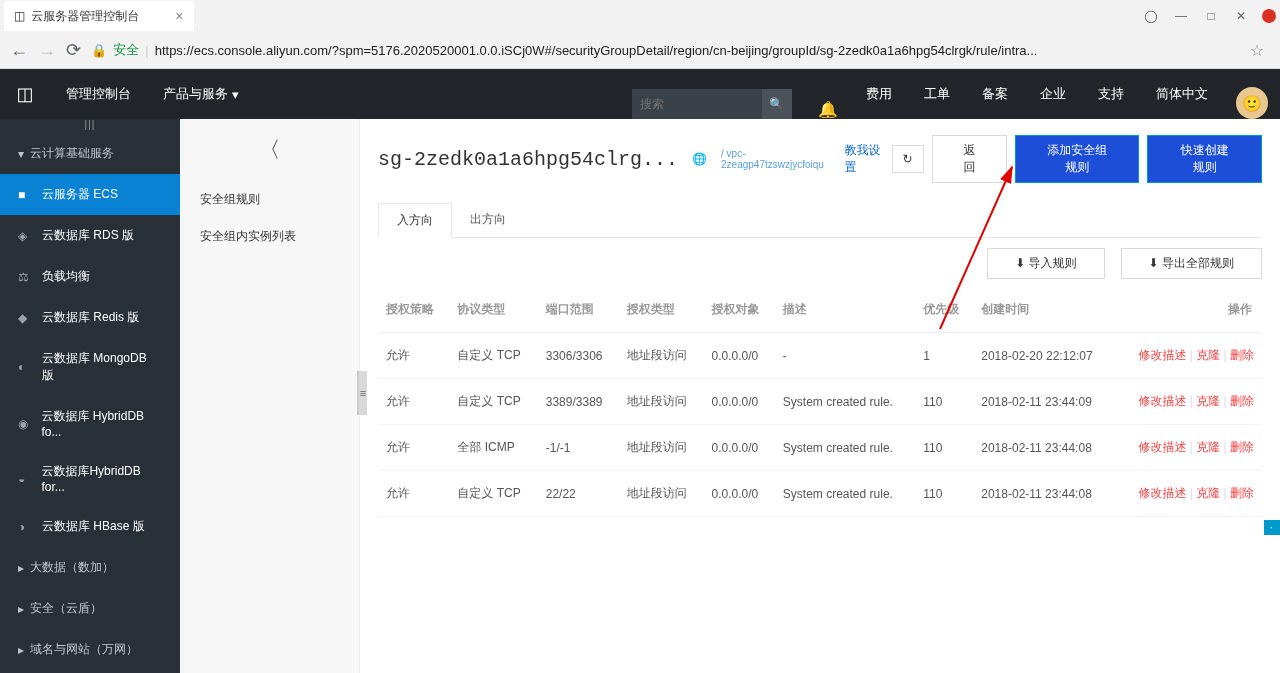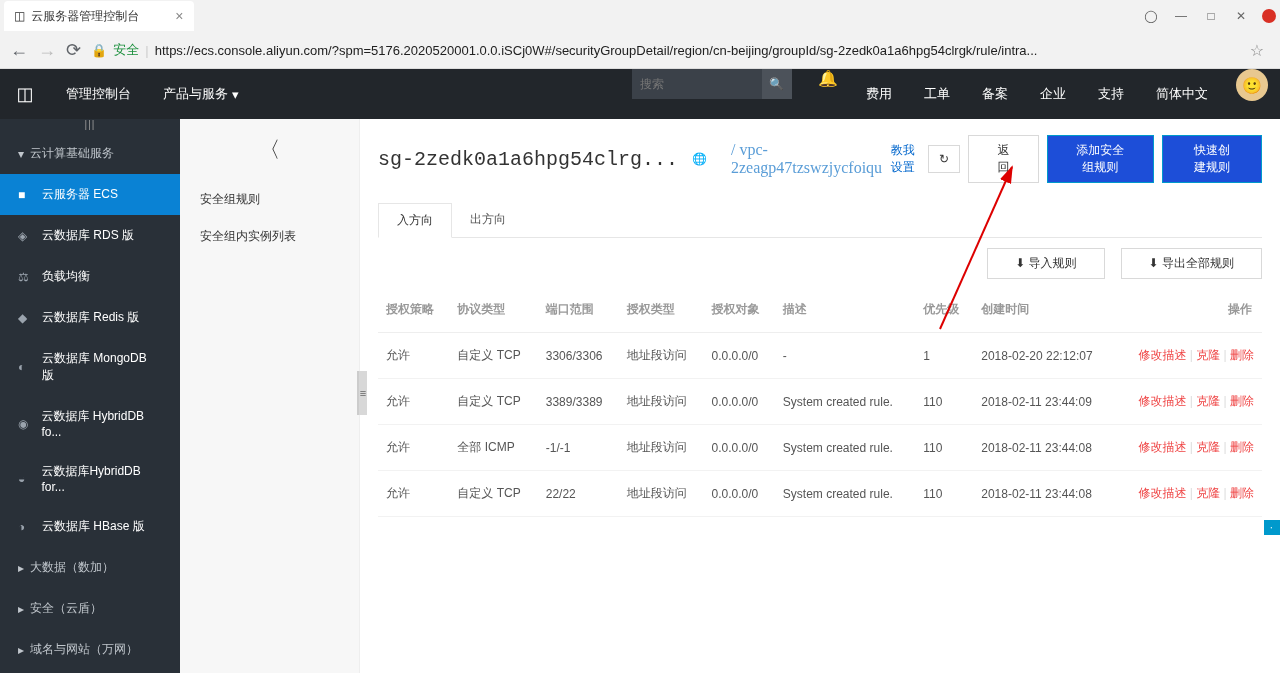--- a/index.html
+++ b/index.html
@@ -22,21 +22,21 @@
 
     
     .app-bar { background: #22262b; color: #fff; display: flex; align-items: center; height: 50px; }
     .brand-ic { width: 50px; text-align: center; font-size: 18px; color: #fff; }
     .bar-link { padding: 0 16px; height: 50px; display: flex; align-items: center; font-size: 13px; color: #fff; cursor: pointer; }
     .bar-sep { flex: 0.3; }
     .search-box { display: flex; align-items: center; background: #3b4149; height: 30px; width: 160px; margin-right: 14px; }
     .search-box input { background: transparent; border: none; color: #ccc; padding: 0 8px; width: 130px; font-size: 12px; outline: none; }
     .search-btn { background: #4c525a; width: 30px; height: 30px; display: flex; align-items: center; justify-content: center; color: #ccc; }
     .bell { padding: 0 12px; color: #fff; font-size: 16px; }
-    .bar-right { margin-left: auto; display: flex; align-items: flex-start; }
+    .bar-right { margin-left: auto; display: flex; align-items: flex-end; }
     .avatar { width: 32px; height: 32px; border-radius: 50%; background: #e8c890; margin: 0 12px; display: flex; align-items: center; justify-content: center; font-size: 16px; }
 
     
     .shell { display: flex; height: calc(100vh - 118px); min-height: 560px; }
     .nav-primary { width: 180px; background: #293038; color: #fff; font-size: 12px; }
     .collapse-bar { height: 14px; text-align: center; color: #999; font-size: 10px; letter-spacing: 1px; }
     .nav-group-title { padding: 12px 18px; color: #c0c6cc; font-size: 12px; display: flex; align-items: center; gap: 6px; }
     .nav-item { padding: 12px 18px; display: flex; align-items: center; gap: 10px; color: #fff; cursor: pointer; }
     .nav-item.active { background: #0a82d4; }
     .nav-icon { width: 14px; color: #9aa3ad; }
@@ -44,21 +44,21 @@
 
     .nav-secondary { width: 180px; background: #f7f7f7; border-right: 1px solid #eee; position: relative; }
     .back-chevron { text-align: center; font-size: 22px; color: #333; padding: 16px 0; cursor: pointer; }
     .sec-item { padding: 10px 20px; color: #333; cursor: pointer; }
     .sidebar-handle { position: absolute; top: 45%; right: -8px; background: #d8d8d8; color: #666; width: 10px; height: 44px; display: flex; align-items: center; justify-content: center; font-size: 11px; border-left: 2px solid #ccc;}
 
     .main { flex: 1; padding: 16px 18px 0 18px; overflow: auto; position: relative; }
     .header-row { display: flex; align-items: center; gap: 8px; margin-bottom: 20px; }
     .sg-title { font-size: 20px; color: #333; white-space: nowrap; font-family: Liberation Mono, monospace; }
     .cloud-ic { color: #3a94d5; font-size: 12px; margin-left: 6px;}
-    .vpc-link { color: #5a9dd7; font-size: 16px; margin-left: 16px; font-family: Liberation Serif, serif;}
+    .vpc-link { color: #5a9dd7; font-size: 10px; margin-left: 6px;}
     .hdr-actions { margin-left: auto; display: flex; align-items: center; gap: 8px; }
     .link-lite { color: #06c; font-size: 12px; }
     .btn { border: 1px solid #d9d9d9; background: #fff; color: #333; padding: 6px 27px; font-size: 12px; cursor: pointer; }
     .btn-primary { background: #1d4ed8; border-color: #09c; color: #fff; }
     .btn-icon { padding: 6px 10px; }
 
     .tabs { display: flex; border-bottom: 1px solid #e6e6e6; }
     .tab-pill { padding: 8px 18px; color: #555; cursor: pointer; font-size: 12px; }
     .tab-pill.active { border: 1px solid #e6e6e6; border-bottom: 1px solid #fff; margin-bottom: -1px; color:#333; }
     .toolbar { display: flex; gap: 16px; margin: 10px 0 8px 0; justify-content: flex-end; }

